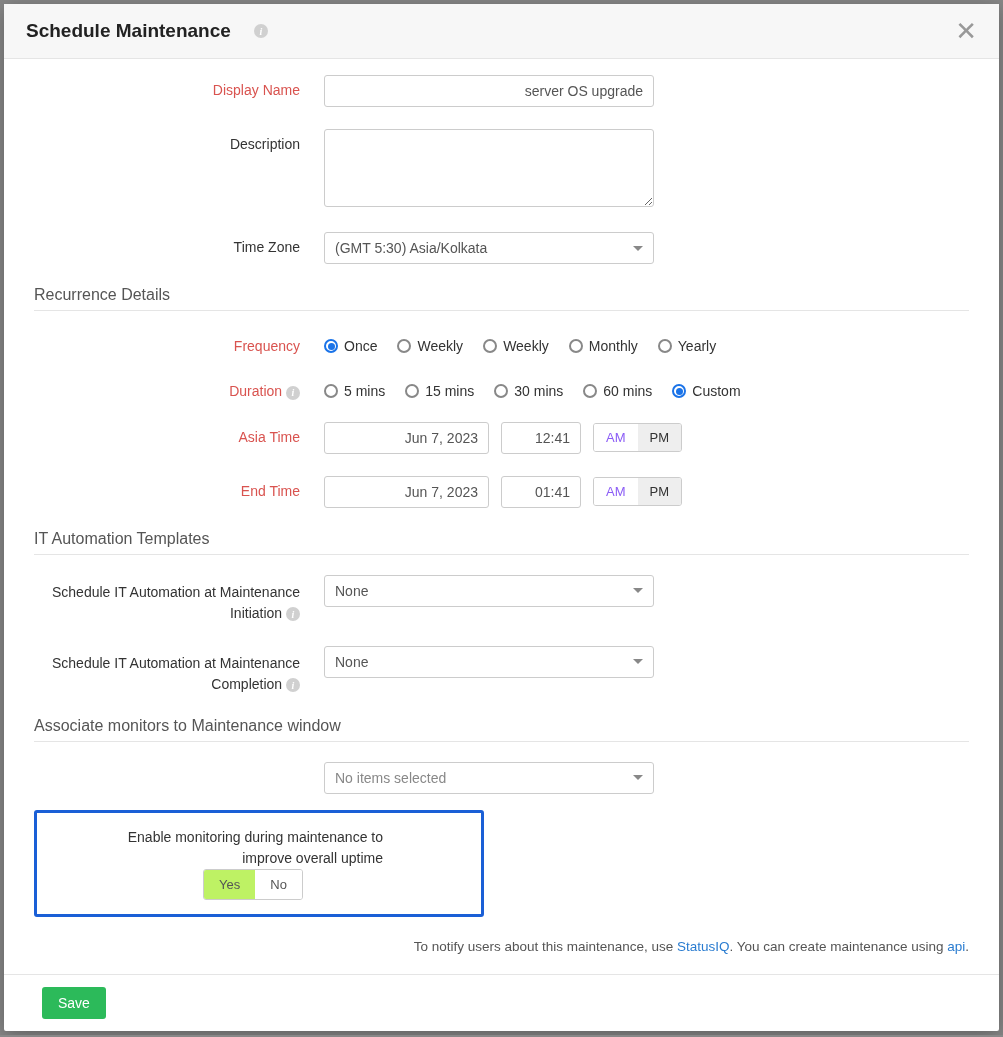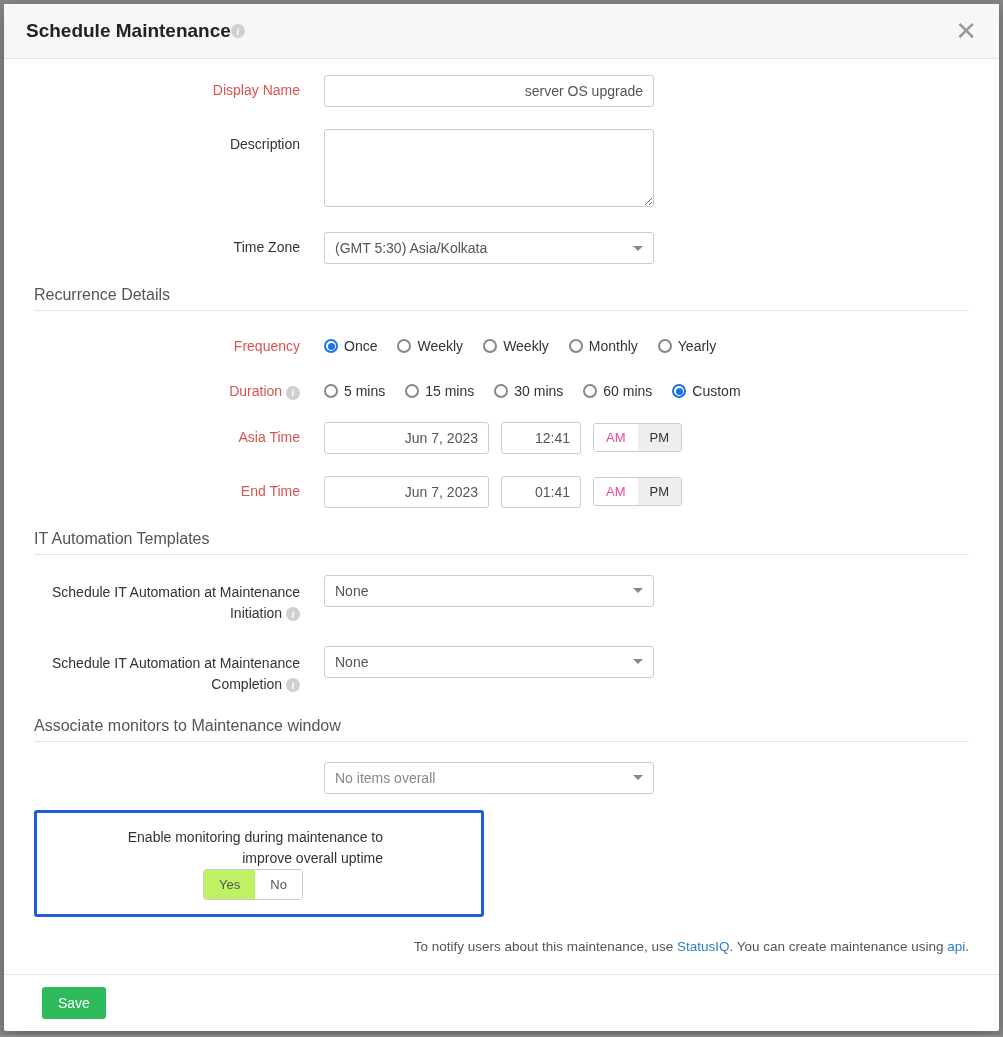--- a/index.html
+++ b/index.html
@@ -24,21 +24,21 @@
   display: flex;
   justify-content: space-between;
   align-items: center;
 }
 .modal-title {
   font-size: 19px;
   font-weight: 600;
   color: #222;
   display: flex;
   align-items: center;
-  gap: 0;
+  gap: 23px;
 }
 .info-icon {
   display: inline-flex;
   width: 14px;
   height: 14px;
   border-radius: 50%;
   background: #d0d0d0;
   color: #fff;
   font-size: 10px;
   font-weight: bold;
@@ -155,21 +155,21 @@
 .time-input { width: 80px; }
 .ampm-toggle {
   display: flex;
   border: 1px solid #ccc;
   border-radius: 3px;
   overflow: hidden;
 }
 .ampm-btn {
   padding: 6px 12px;
   font-size: 13px;
-  color: #ec4899;
+  color: #8b5cf6;
   background: #fff;
   cursor: pointer;
 }
 .ampm-btn.active {
   background: #eee;
   color: #333;
 }
 .multiline-label {
   display: flex;
   flex-direction: column;
@@ -390,21 +390,21 @@
       </div>
     </div>
 
     <div class="section-heading">Associate monitors to Maintenance window</div>
 
 
     <div class="form-row">
       <div class="form-label"></div>
       <div class="form-control-wrap">
         <div class="select-input" style="color:#888;">
-          <span>No items overall</span>
+          <span>No items selected</span>
           <span class="caret-down"></span>
         </div>
       </div>
     </div>
 
     <div class="highlight-box">
       <div class="form-label">
         <span>Enable monitoring during maintenance to</span><br>
         <span>improve overall uptime</span>
       </div>

